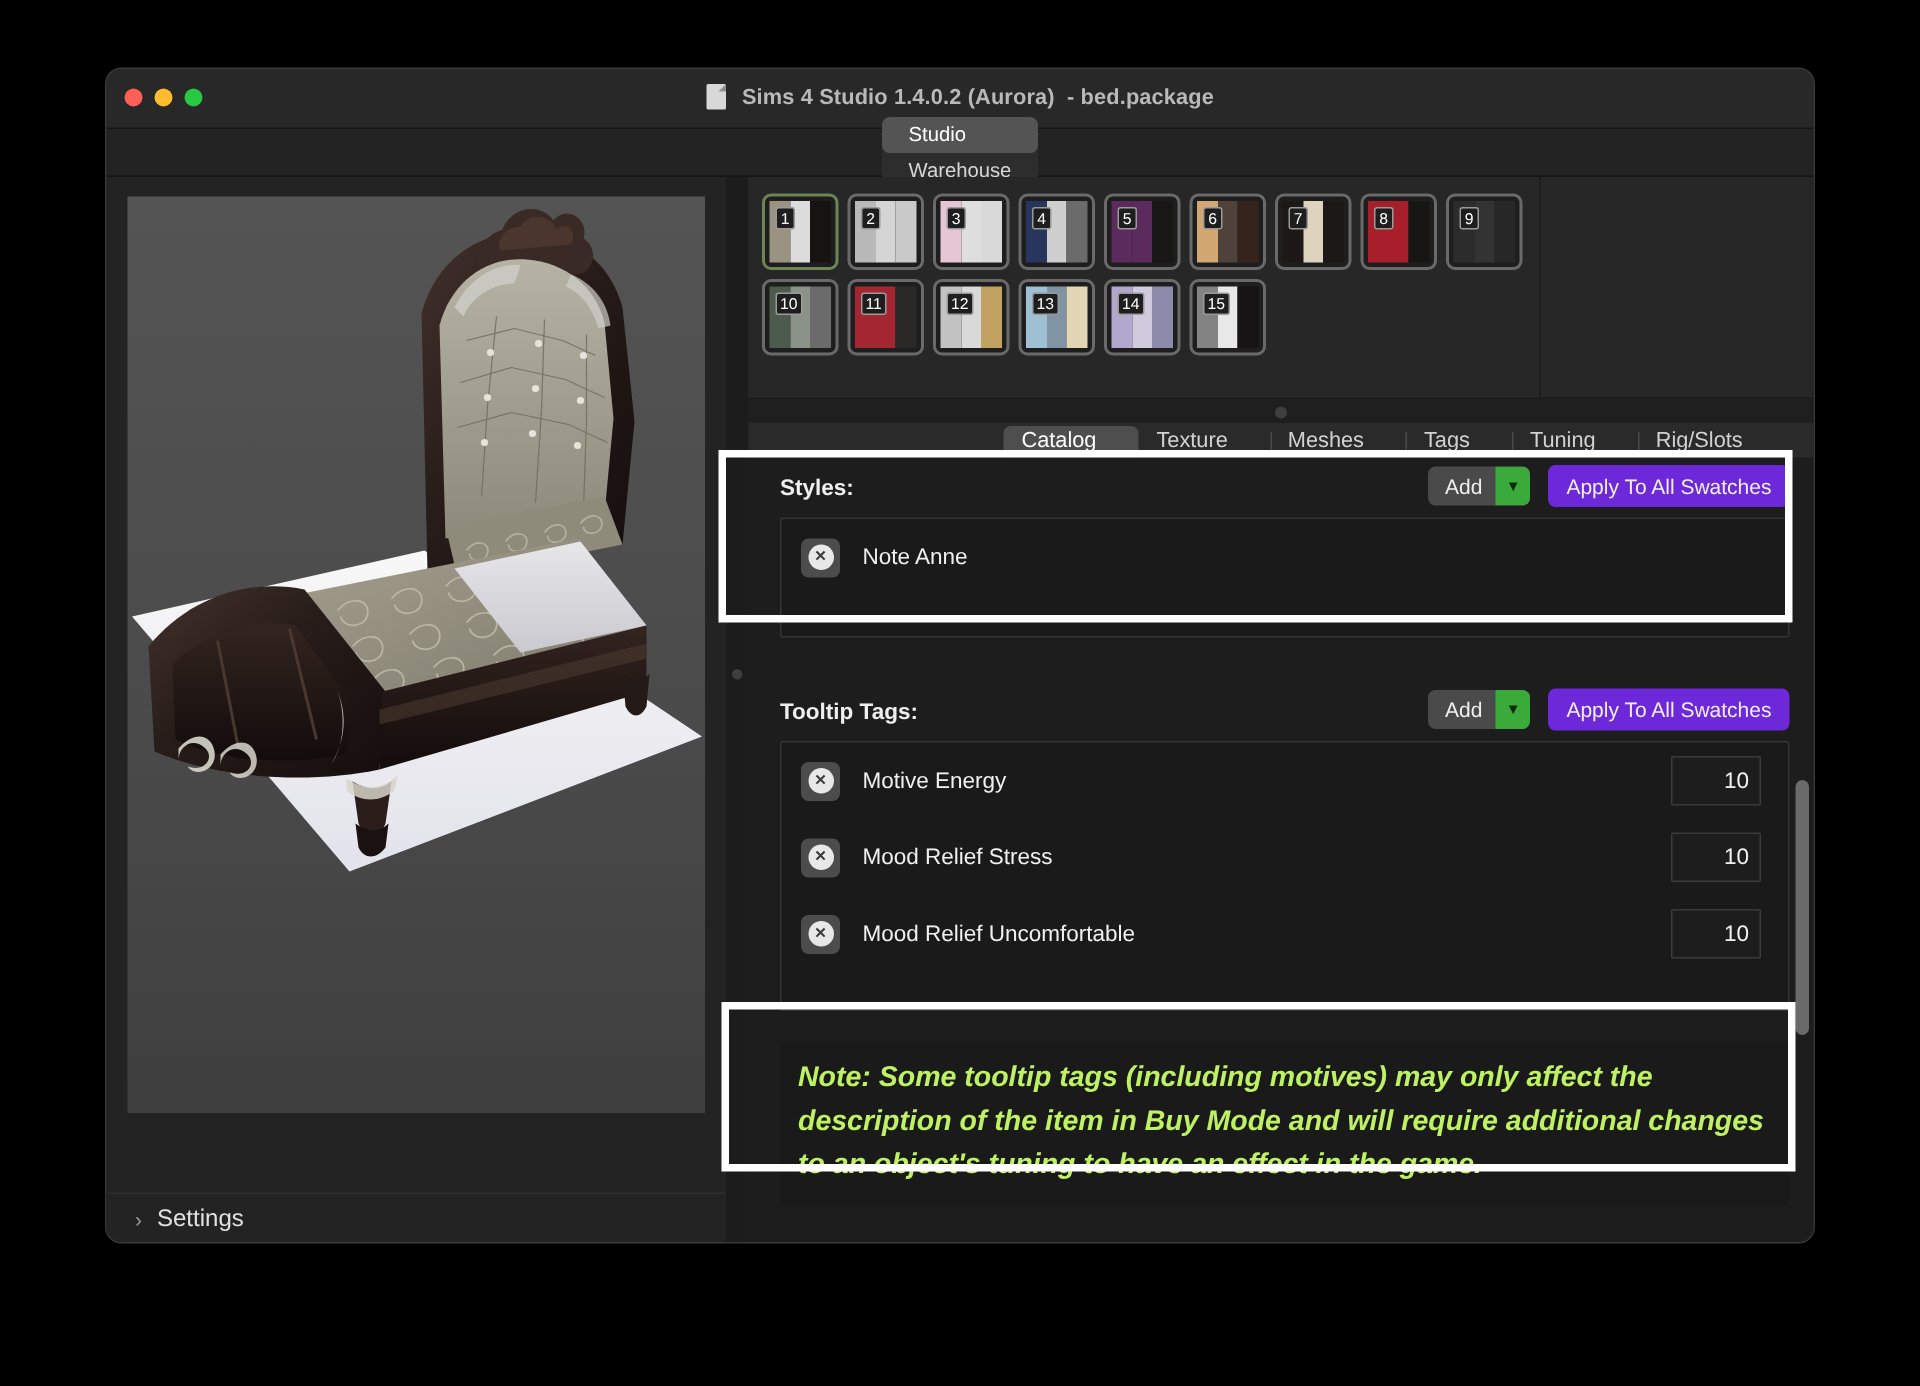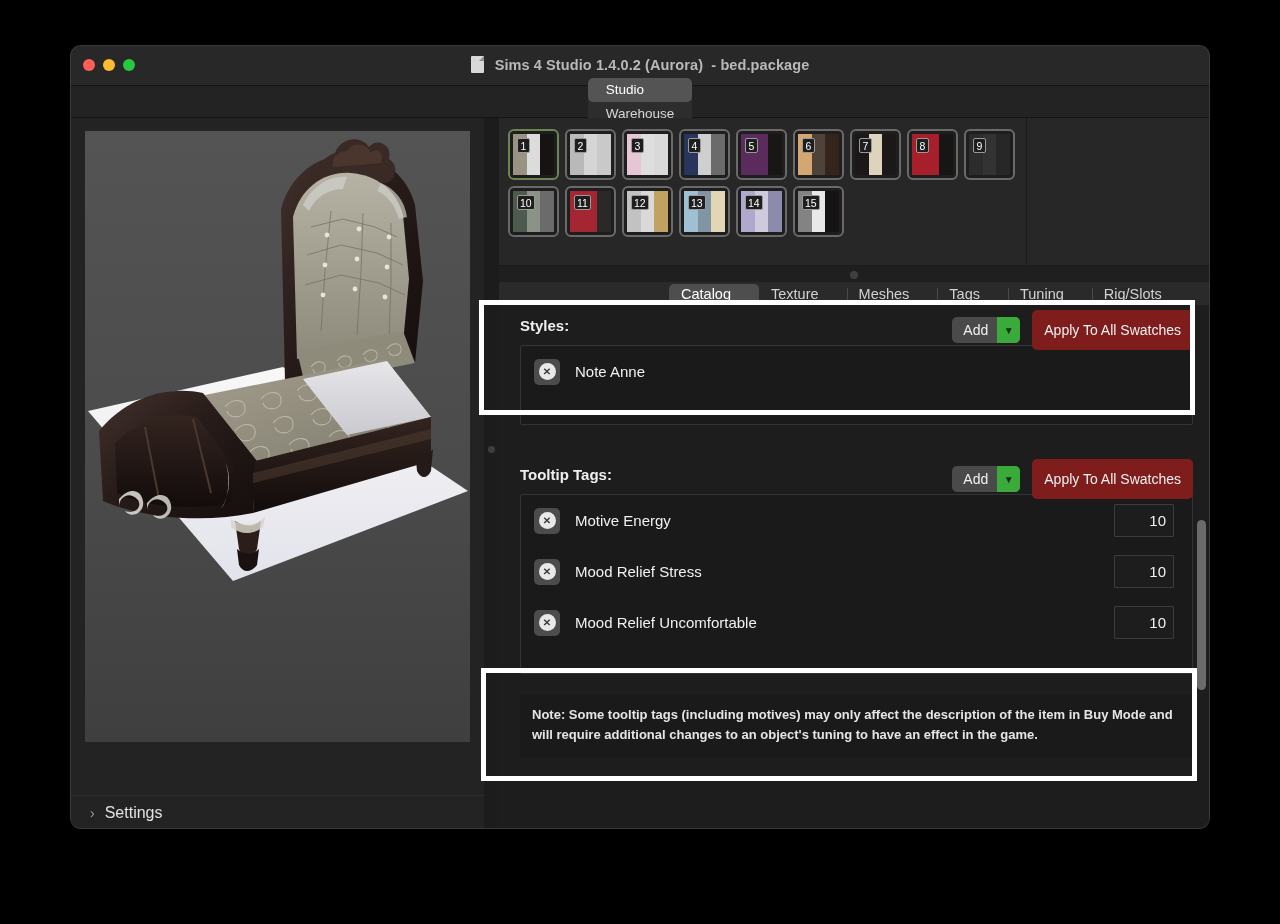--- a/index.html
+++ b/index.html
@@ -352,23 +352,23 @@
   .split-btn .drop {
     width: 23px;
     background: #3aab3a;
     display: flex;
     align-items: center;
     justify-content: center;
     color: #0c2d0c;
     font-size: 10px;
   }
   .plain-btn {
-    height: 40px;
+    height: 28px;
     padding: 0 12px;
-    background: #7f1d1d;
+    background: #6d28d9;
     border: none;
     border-radius: 5px;
     color: #efefef;
     font-size: 14px;
     font-family: "Liberation Sans", sans-serif;
     cursor: default;
   }
 
   .list-box {
     margin: 0 16px 0 21px;
@@ -427,24 +427,25 @@
     border-radius: 1px;
   }
 
   .note-box {
     margin: 0 16px 0 21px;
     background: #1a1a1a;
     padding: 10px 12px 12px 12px;
     box-sizing: border-box;
   }
   .note-text {
-    font-size: 13px;
+    font-size: 19px;
     font-weight: bold;
-    color: #e5e5e5;
+    color: #bef264;
     line-height: 1.52;
+    font-style: italic;
   }
 
   
   .panel-scroll {
     position: absolute;
     right: 3px;
     top: 215px;
     width: 9px;
     height: 170px;
     border-radius: 5px;

